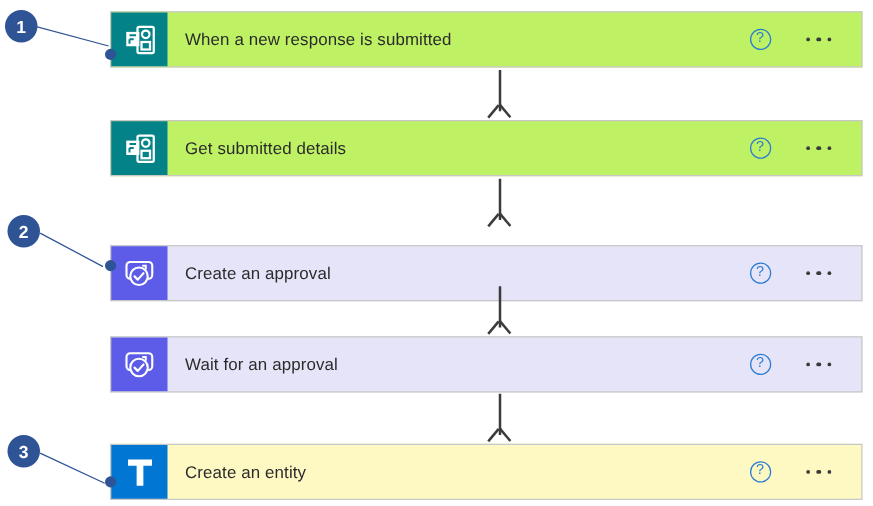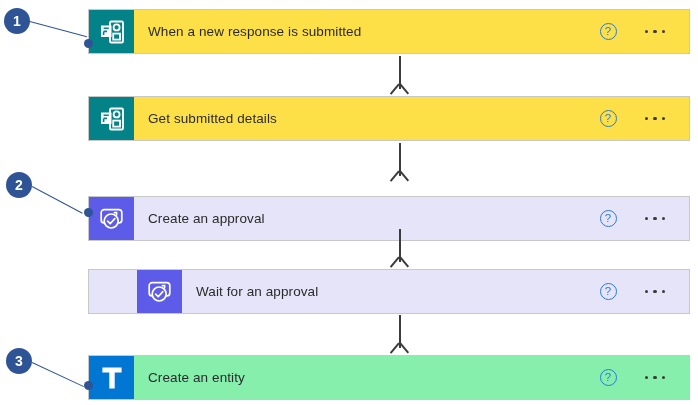--- a/index.html
+++ b/index.html
@@ -94,25 +94,25 @@
   }
   .ellipsis-icon i {
     display: block;
     width: 3.5px;
     height: 3.5px;
     border-radius: 50%;
     background: #3a3a3a;
   }
 
   
-  .theme-forms   { background: #fde047; }
+  .theme-forms   { background: #bef264; }
   .theme-forms   .step-icon { background: #038387; }
   .theme-approve { background: #e5e4f8; }
   .theme-approve .step-icon { background: #5c5ce8; }
-  .theme-entity  { background: #86efac; }
+  .theme-entity  { background: #fef9c3; }
   .theme-entity  .step-icon { background: #0176d3; }
 
   
   .connector {
     position: absolute;
     left: 300px;
     width: 24px;
     height: 41px;
   }
   .connector .shaft {
@@ -271,21 +271,21 @@
             <i></i>
           </div>
       </div>
     </div>
 
     <div class="connector" style="top:229px;">
       <div class="shaft"></div>
         <div class="head"></div>
     </div>
 
-    <div class="step theme-approve" style="top:269px;padding-left:48px;">
+    <div class="step theme-approve" style="top:269px;">
       <div class="step-icon">
         <svg class="glyph" width="27" height="27" viewBox="0 0 27 27" aria-hidden="true">
           <rect x="3.2" y="4.6" width="20.6" height="13.4" rx="3" fill="none" stroke="#ffffff" stroke-width="1.7"></rect>
           <circle cx="13.2" cy="16.0" r="7.0" fill="#5c5ce8" stroke="#ffffff" stroke-width="1.7"></circle>
           <path d="M9.6 16.1l2.6 2.6 4.6-5.1" fill="none" stroke="#ffffff" stroke-width="1.7" stroke-linecap="round" stroke-linejoin="round"></path>
           <path d="M16.4 7.6h2.2v2.4" fill="none" stroke="#ffffff" stroke-width="1.6" stroke-linecap="round"></path>
         </svg>
       </div>
       <div class="step-title">Wait for an approval</div>
       <div class="step-actions">

